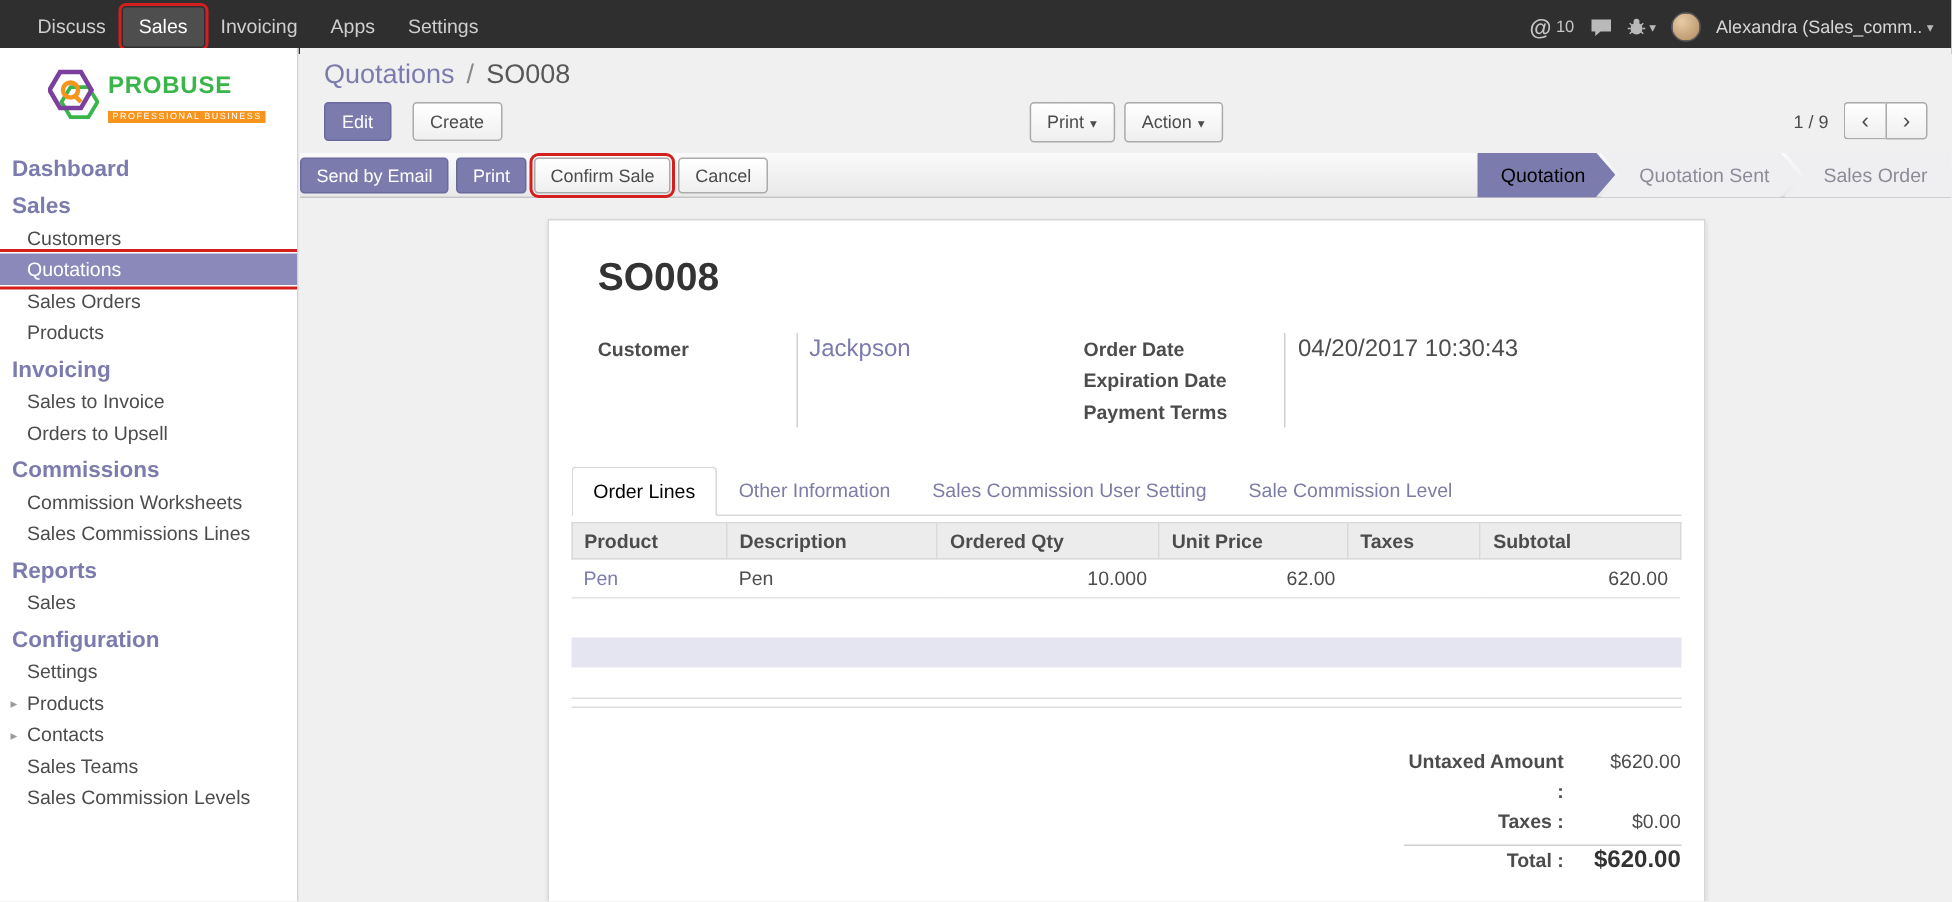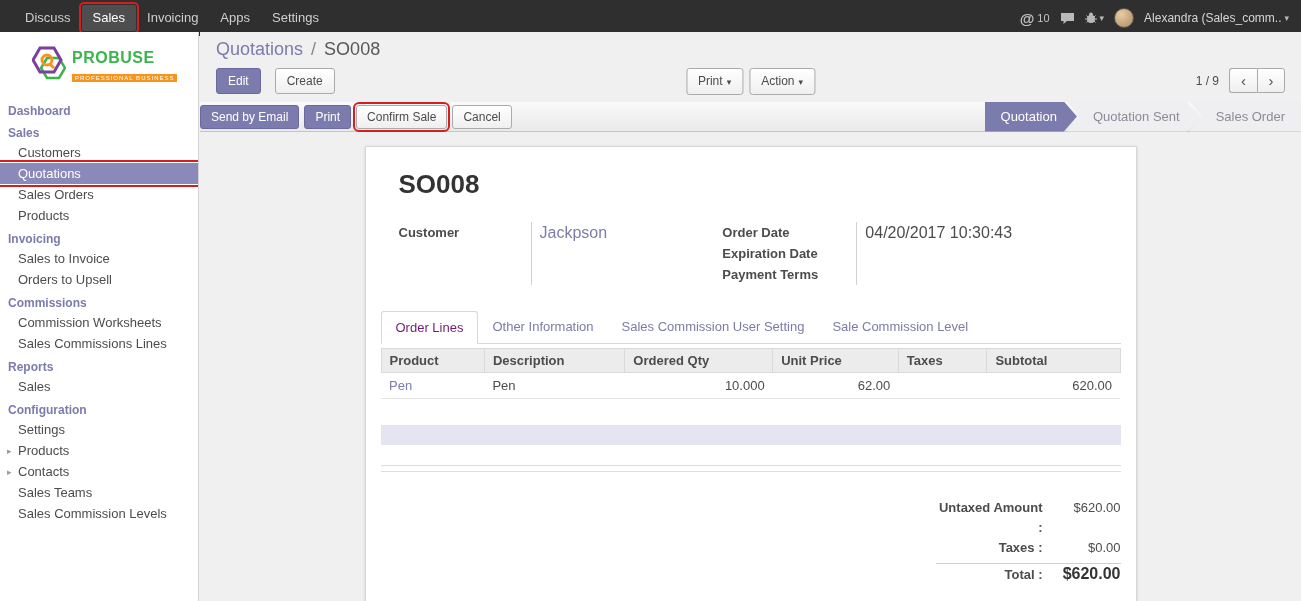--- a/index.html
+++ b/index.html
@@ -26,21 +26,21 @@
   .caret{font-size:9px;color:#b9b9b9;}
   .avatar{width:20px;height:20px;border-radius:50%;background:radial-gradient(circle at 35% 30%,#e8cba6,#b08a5e);border:1px solid #555;}
   .user-name{font-size:12px;color:#d6d6d6;white-space:nowrap;}
   
   .ann{outline:2px solid var(--annotation);outline-offset:1px;}
   
   .sidebar{position:absolute;left:0;top:32px;bottom:0;width:199px;background:#fff;border-right:1px solid #d4d4d4;overflow:hidden;}
   .logo{display:flex;align-items:center;gap:6px;padding:14px 6px 12px 32px;}
   .logo-text .t1{color:var(--logo-green);font-weight:bold;font-size:16px;letter-spacing:.5px;line-height:17px;}
   .logo-text .t2{color:#fff;background:var(--logo-orange);font-size:6px;letter-spacing:1px;padding:1px 3px;display:inline-block;}
-  .nav-heading{color:var(--accent);font-weight:bold;font-size:12px;padding:6px 8px 2px 8px;cursor:pointer;}
+  .nav-heading{color:var(--accent);font-weight:bold;font-size:15px;padding:6px 8px 2px 8px;cursor:pointer;}
   .nav-item{font-size:13px;color:#4c4c4c;padding:3px 8px 3px 18px;line-height:15px;cursor:pointer;position:relative;}
   .nav-item.selected{background:var(--selected);color:#fff;}
   .nav-item .expand{position:absolute;left:7px;top:4px;font-size:9px;color:#9a9a9a;}
   
   .main{position:absolute;left:200px;right:0;top:32px;bottom:0;background:#f0f0f0;overflow:hidden;}
   .control-panel{padding:6px 16px 0 16px;}
   .breadcrumb{font-size:18px;line-height:22px;}
   .breadcrumb .parent{color:var(--accent);cursor:pointer;}
   .breadcrumb .sep{color:#888;padding:0 3px;}
   .breadcrumb .current{color:#585858;}
@@ -61,37 +61,37 @@
   .statusbar .btn{padding:4px 10px;}
   .statusbar .btn + .btn{margin-left:5px;}
   .pipeline{margin-left:auto;display:flex;height:30px;}
   .stage{line-height:30px;font-size:13px;color:#8c8c99;background:#e9e9ee;padding:0 20px 0 26px;margin-left:-10px;white-space:nowrap;
     clip-path:polygon(0 0,calc(100% - 13px) 0,100% 50%,calc(100% - 13px) 100%,0 100%,13px 50%);}
   .stage.first{margin-left:0;padding-left:16px;z-index:3;position:relative;
     clip-path:polygon(0 0,calc(100% - 13px) 0,100% 50%,calc(100% - 13px) 100%,0 100%);}
   .stage.mid{z-index:2;position:relative;background:#efeff2;}
   .stage.last{z-index:1;position:relative;background:#efeff2;padding-right:16px;
     clip-path:polygon(0 0,100% 0,100% 100%,0 100%,13px 50%);}
-  .stage.active{background:var(--accent);color:#ffffff;}
+  .stage.active{background:var(--accent);color:#000000;}
   
   .sheet{width:772px;margin:14px auto 0 auto;background:#fff;border:1px solid #d6d6d6;box-shadow:0 1px 3px rgba(0,0,0,.12);padding:16px 15px 28px 15px;min-height:420px;}
   .sheet-title{font-size:26px;font-weight:bold;color:#333;margin:6px 0 22px 18px;}
   .info{display:flex;margin:0 18px 26px 18px;}
   .info-left{display:flex;width:46%;}
   .info-right{display:flex;width:54%;}
   .labels-col .field-label{font-size:13px;font-weight:bold;color:#4c4c4c;line-height:21px;}
   .info-left .labels-col{width:132px;}
   .info-right .labels-col{width:134px;}
   .values-col{border-left:1px solid #d0d0d0;padding-left:8px;flex:1;}
   .values-col .field-value{font-size:16px;line-height:21px;min-height:21px;color:#4c4c4c;}
   .field-value.link{color:var(--accent);cursor:pointer;}
   
   .tabs{display:flex;border-bottom:1px solid #d8d8d8;margin-top:8px;}
   .tab{font-size:13px;padding:8px 14px;color:#7d7ca6;cursor:pointer;}
-  .tab.active{background:#fff;border:1px solid #d8d8d8;border-bottom:1px solid #fff;margin-bottom:-1px;border-radius:3px 3px 0 0;color:#701a75;}
+  .tab.active{background:#fff;border:1px solid #d8d8d8;border-bottom:1px solid #fff;margin-bottom:-1px;border-radius:3px 3px 0 0;color:#000000;}
   
   table.olines{width:100%;border-collapse:collapse;font-size:13px;margin-top:4px;}
   table.olines th{background:#ececec;color:#4c4c4c;font-weight:bold;text-align:left;padding:4px 8px;border:1px solid #d9d9d9;cursor:pointer;}
   table.olines td{padding:5px 8px;border-bottom:1px solid #e4e4e4;color:#4c4c4c;}
   table.olines td.num, table.olines th.num-h{text-align:right;}
   table.olines td.link{color:var(--accent);cursor:pointer;}
   
   .blank-line-row{height:20px;background:#e5e5f2;margin-top:26px;}
   .dbl-lines{margin-top:20px;}
   .dbl-lines .line{border-top:1px solid #ddd;}

